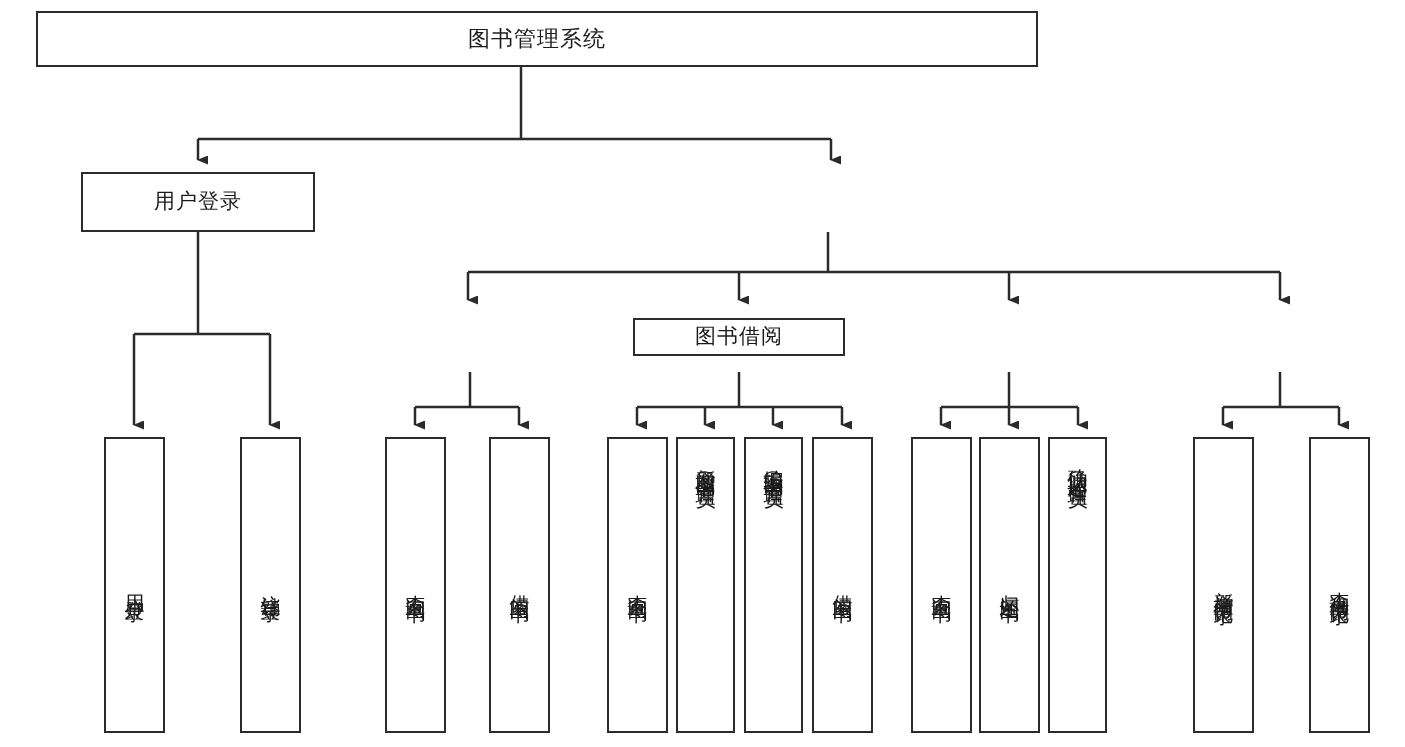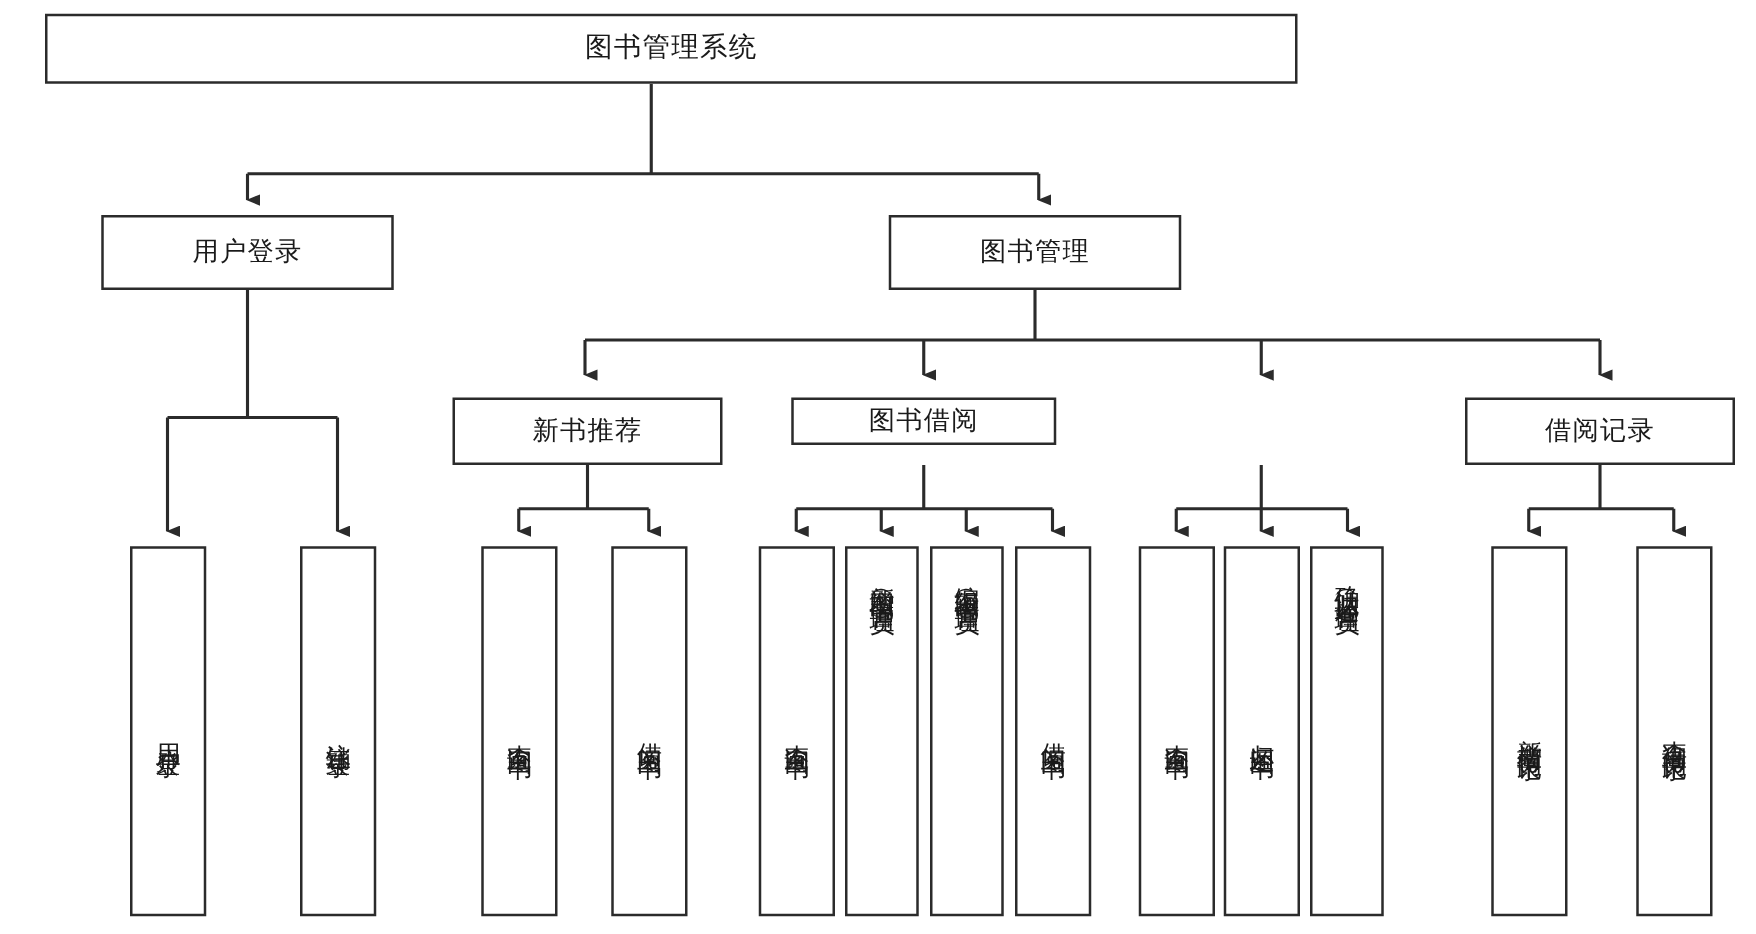--- a/index.html
+++ b/index.html
@@ -128,32 +128,23 @@
     </g>
   </svg>
 
   <div class="node horiz root" style="left:20px; top:11px; width:1002px; height:56px;margin-left:16px;">
     <span>图书管理系统</span>
   </div>
 
   <div class="node horiz" style="left:81px; top:172px; width:234px; height:60px;">
     <span>用户登录</span>
   </div>
-  <div class="node horiz" style="left:711px; top:172px; width:234px; height:60px;">
-    <span>图书管理</span>
-  </div>
 
-  <div class="node horiz" style="left:362px; top:318px; width:216px; height:54px;">
-    <span>新书推荐</span>
-  </div>
   <div class="node horiz" style="left:633px; top:318px; width:212px; height:38px;">
     <span>图书借阅</span>
-  </div>
-  <div class="node horiz" style="left:1172px; top:318px; width:216px; height:54px;">
-    <span>借阅记录</span>
   </div>
 
   <div class="node leaf centered" style="left:104px; top:437px; width:61px; height:296px;">
     <span class="vtext">用户登录</span>
   </div>
   <div class="node leaf centered" style="left:240px; top:437px; width:61px; height:296px;">
     <span class="vtext">注销登录</span>
   </div>
 
   <div class="node leaf centered" style="left:385px; top:437px; width:61px; height:296px;">

